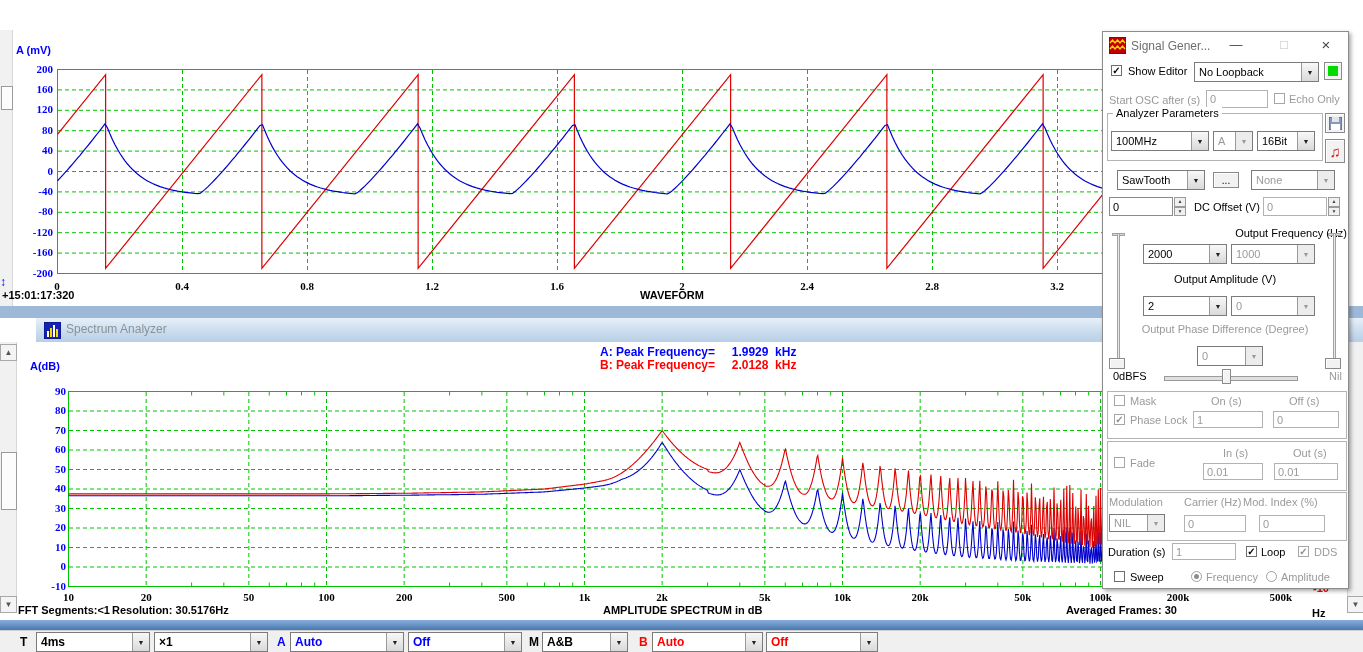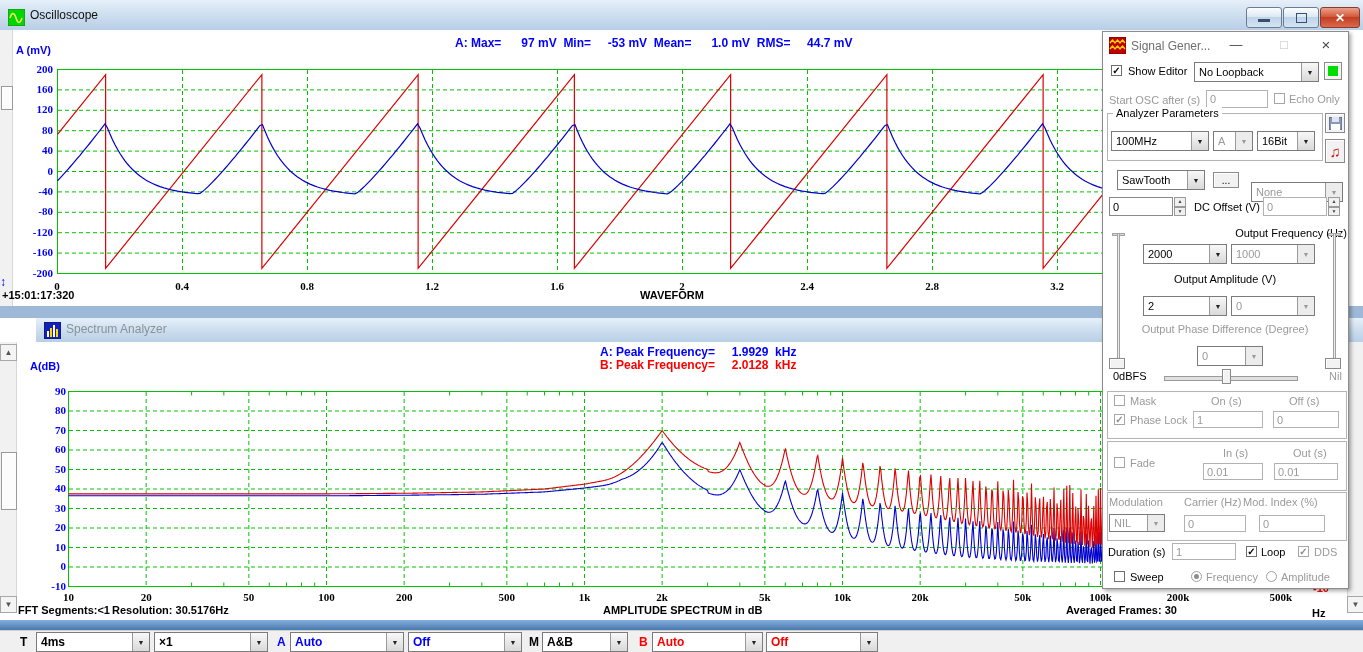--- a/index.html
+++ b/index.html
@@ -61,41 +61,22 @@
   .vtrack{position:absolute;width:3px;background:#e9e9e9;border:1px solid #a2a2a2;box-sizing:border-box;}
   .vcap{position:absolute;width:13px;height:3px;background:#d7d7d7;border:1px solid #a2a2a2;box-sizing:border-box;}
   .toolbar{position:absolute;left:0;top:630px;width:1363px;height:22px;background:#f0f0f0;border-top:1px solid #d0d0d0;}
   .tlab{position:absolute;top:4px;font-weight:bold;font-size:12px;}
 </style>
 </head>
 <body>
 
 <div id="root">
 
-  <div class="tbar" style="top:0;height:30px;">
-    <span class="abs" style="left:8px;top:9px;">
-      <svg width="17" height="17">
-          <rect x="0" y="0" width="17" height="17" fill="#00d600" stroke="#2a7a2a"></rect>
-      <path d="M2 9 q3 -9 6 0 q3 9 6 0" fill="none" stroke="#f5ff60" stroke-width="1.6"></path>
-        </svg>
-    </span>
-    <span class="ttl" style="top:8px;">Oscilloscope</span>
-    <span class="wbtn" style="left:1246px;">
-        <span class="wmin-g"></span>
-      </span>
-    <span class="wbtn" style="left:1283px;">
-        <span class="wres-g"></span>
-      </span>
-    <span class="wbtn close" style="left:1320px;">
-        <span>✕</span>
-      </span>
-  </div>
 
   <div class="abs" style="left:0;top:30px;width:1363px;height:276px;background:#fff;">
-    <span class="abs pre b blue" style="left:455px;top:6px;">A: Max=      97 mV  Min=     -53 mV  Mean=      1.0 mV  RMS=     44.7 mV</span>
     <span class="abs b blue" style="left:16px;top:14px;font-size:11px;">A (mV)</span>
 
     <div class="sbtrack" style="left:0;top:0;width:12px;height:276px;"></div>
     <div class="sbthumb" style="left:1px;top:56px;width:10px;height:22px;"></div>
     <span class="abs b" style="left:0;top:245px;color:#0000ff;font-size:12px;">↕</span>
     <span class="abs b" style="left:2px;top:259px;font-size:11px;">+15:01:17:320</span>
     <span class="abs b" style="left:640px;top:259px;font-size:11px;">WAVEFORM</span>
   </div>
   <div id="scope-plot" class="abs" style="left:57px;top:68px;width:1254px;height:210px;"><svg width="1254" height="210">
         <rect x="0.5" y="1.5" width="1250" height="204" fill="none" stroke="#00c400" stroke-width="1"></rect>
@@ -332,21 +313,21 @@
       <span style="color:#cc1111;font-size:15px;">♫</span>
       </div>
 
     <div class="combo" style="left:14px;top:138px;width:88px;">
       <span class="ct">SawTooth</span>
         <span class="ca">▼</span>
       </div>
     <div class="rbtn" style="left:110px;top:140px;width:26px;height:16px;font-size:10px;">
       <span>...</span>
       </div>
-    <div class="combo dis" style="left:148px;top:150px;width:92px;">
+    <div class="combo dis" style="left:148px;top:138px;width:84px;">
       <span class="ct">None</span>
         <span class="ca">▼</span>
       </div>
 
     <div class="edit" style="left:6px;top:165px;width:64px;height:19px;">
       <span>0</span>
       </div>
     <div class="spin" style="left:71px;top:165px;height:19px;">
         <div>▲</div>
         <div>▼</div>

